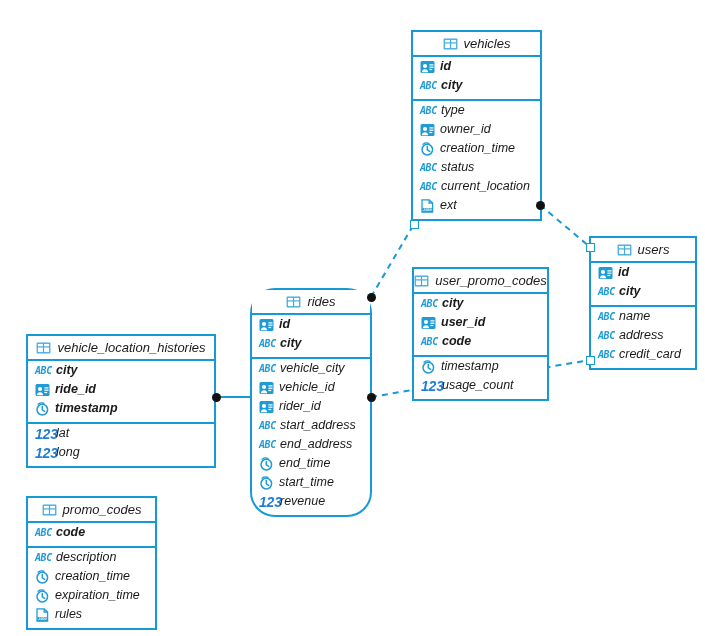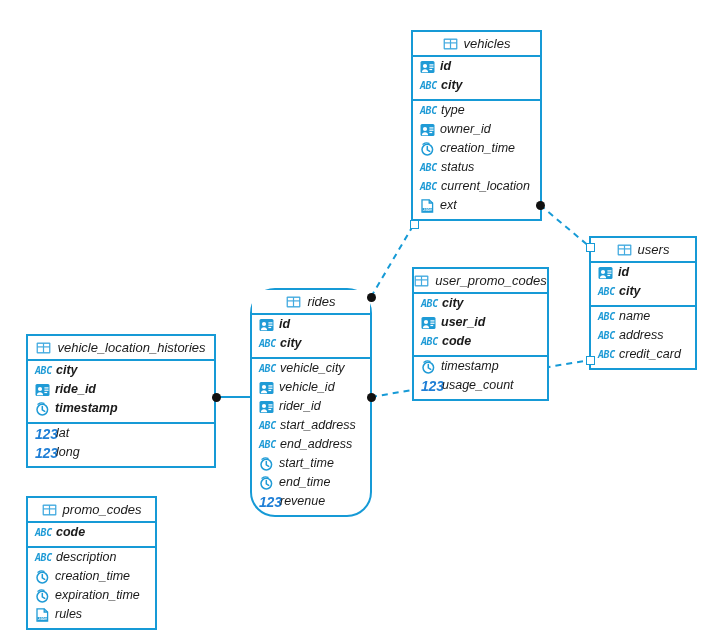--- a/index.html
+++ b/index.html
@@ -322,31 +322,31 @@
           <span class="fname">end_address</span>
         </div>
         <div class="field">
           <span class="ic">
             <svg width="15" height="14" viewBox="0 0 15 14" xmlns="http://www.w3.org/2000/svg">
               <circle cx="7.3" cy="7.6" r="5.3" fill="none" stroke="#1f9bd6" stroke-width="1.5"></circle>
               <path d="M7.3 4.4v3.4l2.4 1.5" fill="none" stroke="#1f9bd6" stroke-width="1.5" stroke-linecap="round"></path>
               <path d="M3.0 2.2a6.6 6.6 0 0 1 6.0-0.9" fill="none" stroke="#1f9bd6" stroke-width="1.4" stroke-linecap="round"></path>
             </svg>
           </span>
+          <span class="fname">end_time</span>
+        </div>
+        <div class="field">
+          <span class="ic">
+            <svg width="15" height="14" viewBox="0 0 15 14" xmlns="http://www.w3.org/2000/svg">
+              <circle cx="7.3" cy="7.6" r="5.3" fill="none" stroke="#1f9bd6" stroke-width="1.5"></circle>
+              <path d="M7.3 4.4v3.4l2.4 1.5" fill="none" stroke="#1f9bd6" stroke-width="1.5" stroke-linecap="round"></path>
+              <path d="M3.0 2.2a6.6 6.6 0 0 1 6.0-0.9" fill="none" stroke="#1f9bd6" stroke-width="1.4" stroke-linecap="round"></path>
+            </svg>
+          </span>
           <span class="fname">start_time</span>
-        </div>
-        <div class="field">
-          <span class="ic">
-            <svg width="15" height="14" viewBox="0 0 15 14" xmlns="http://www.w3.org/2000/svg">
-              <circle cx="7.3" cy="7.6" r="5.3" fill="none" stroke="#1f9bd6" stroke-width="1.5"></circle>
-              <path d="M7.3 4.4v3.4l2.4 1.5" fill="none" stroke="#1f9bd6" stroke-width="1.5" stroke-linecap="round"></path>
-              <path d="M3.0 2.2a6.6 6.6 0 0 1 6.0-0.9" fill="none" stroke="#1f9bd6" stroke-width="1.4" stroke-linecap="round"></path>
-            </svg>
-          </span>
-          <span class="fname">end_time</span>
         </div>
         <div class="field">
           <span class="ic-num">123</span>
           <span class="fname">revenue</span>
         </div>
       </div>
     </div>
     <div class="entity" style="left: 26px; top: 334px; width: 190px;">
       <div class="ent-header">
         <span class="ic">

